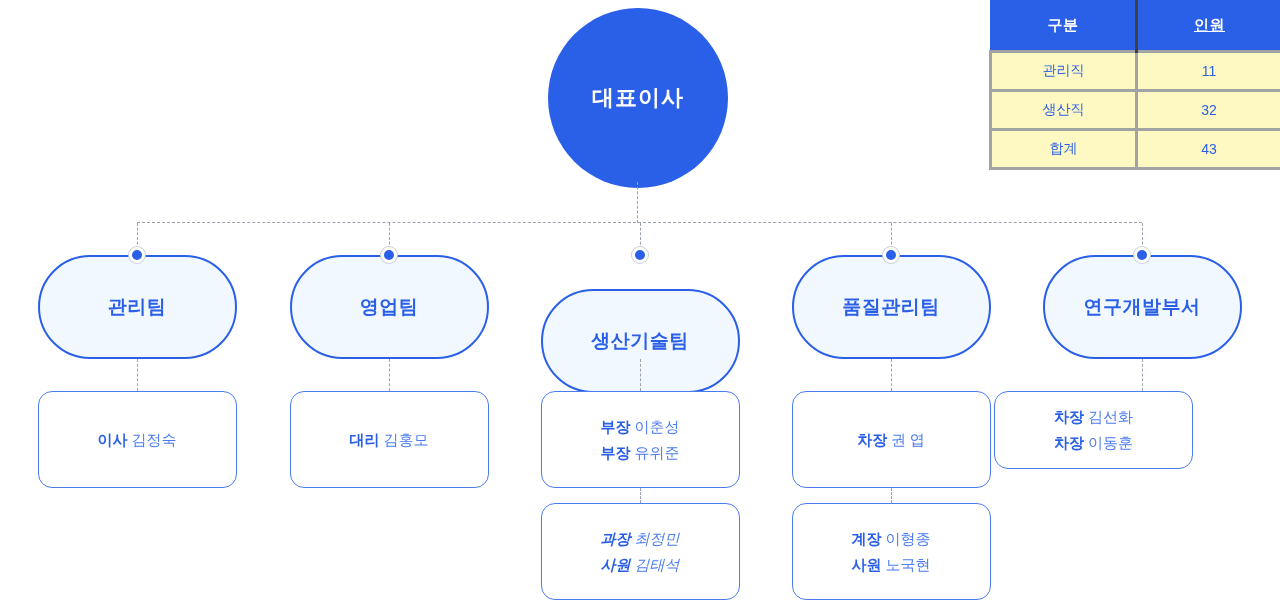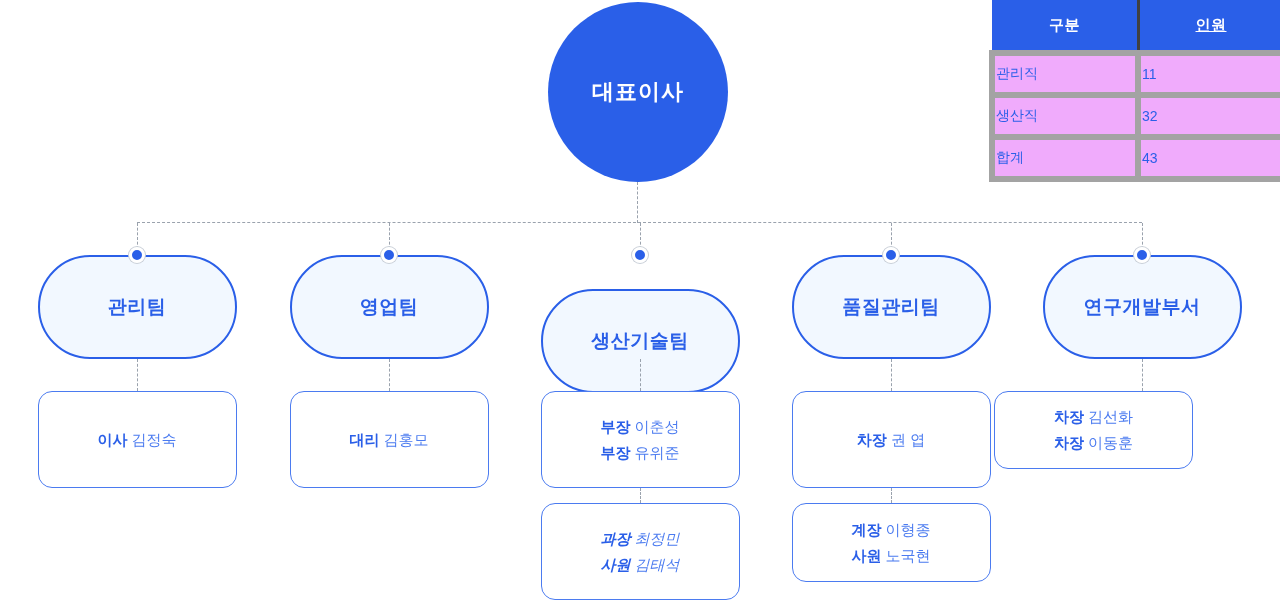--- a/index.html
+++ b/index.html
@@ -36,34 +36,35 @@
     color: #ffffff;
     font-size: 15px;
     font-weight: bold;
     height: 47px;
     text-align: center;
     border: 1px solid #2a5fe8;
     letter-spacing: 0.5px;
   }
   .headcount th.divider { border-left: 3px solid #404040; text-decoration: underline; }
   .headcount td {
-    background: #f0abfc;
+    background: #fef9c3;
     color: #2a5fe8;
     font-size: 14px;
     height: 34px;
-    border: 6px solid #a3a3a3;
+    text-align: center;
+    border: 3px solid #a3a3a3;
   }
   .headcount col.c1 { width: 146px; }
   .headcount col.c2 { width: 145px; }
 
   
   .ceo {
     position: absolute;
     left: 548px;
-    top: 2px;
+    top: 8px;
     width: 180px;
     height: 180px;
     border-radius: 50%;
     background: #2a5fe8;
     color: #ffffff;
     display: flex;
     align-items: center;
     justify-content: center;
     font-size: 22px;
     font-weight: bold;
@@ -220,25 +221,25 @@
       <div class="member" style="left: 540.5px; top: 503px; height: 97px; font-style: italic;">
         <div class="line"><span class="rank">과장</span><span class="name"> 최정민</span></div>
         <div class="line"><span class="rank">사원</span><span class="name"> 김태석</span></div>
       </div>
       <div class="conn-drop" style="left: 891px;"></div>
       <div class="team" style="left: 791.5px;">
         <span>품질관리팀</span>
       </div>
       <div class="team-dot" style="left: 883px;"></div>
       <div class="conn-member" style="left: 891px; top: 359px; height: 32px;"></div>
-      <div class="member" style="left: 791.5px; top: 391px; height: 97px;">
+      <div class="member" style="left: 791.5px; top: 391px; height: 97px; font-family: Liberation Serif, serif;">
         <div class="line"><span class="rank">차장</span><span class="name"> 권 엽</span></div>
       </div>
       <div class="conn-member" style="left: 891px; top: 488px; height: 15px;"></div>
-      <div class="member" style="left: 791.5px; top: 503px; height: 79px;">
+      <div class="member" style="left: 791.5px; top: 503px; height: 97px;">
         <div class="line"><span class="rank">계장</span><span class="name"> 이형종</span></div>
         <div class="line"><span class="rank">사원</span><span class="name"> 노국현</span></div>
       </div>
       <div class="conn-drop" style="left: 1142px;"></div>
       <div class="team" style="left: 1042.5px;">
         <span>연구개발부서</span>
       </div>
       <div class="team-dot" style="left: 1134px;"></div>
       <div class="conn-member" style="left: 1142px; top: 359px; height: 32px;"></div>
       <div class="member" style="left: 994px; top: 391px; height: 78px;">

